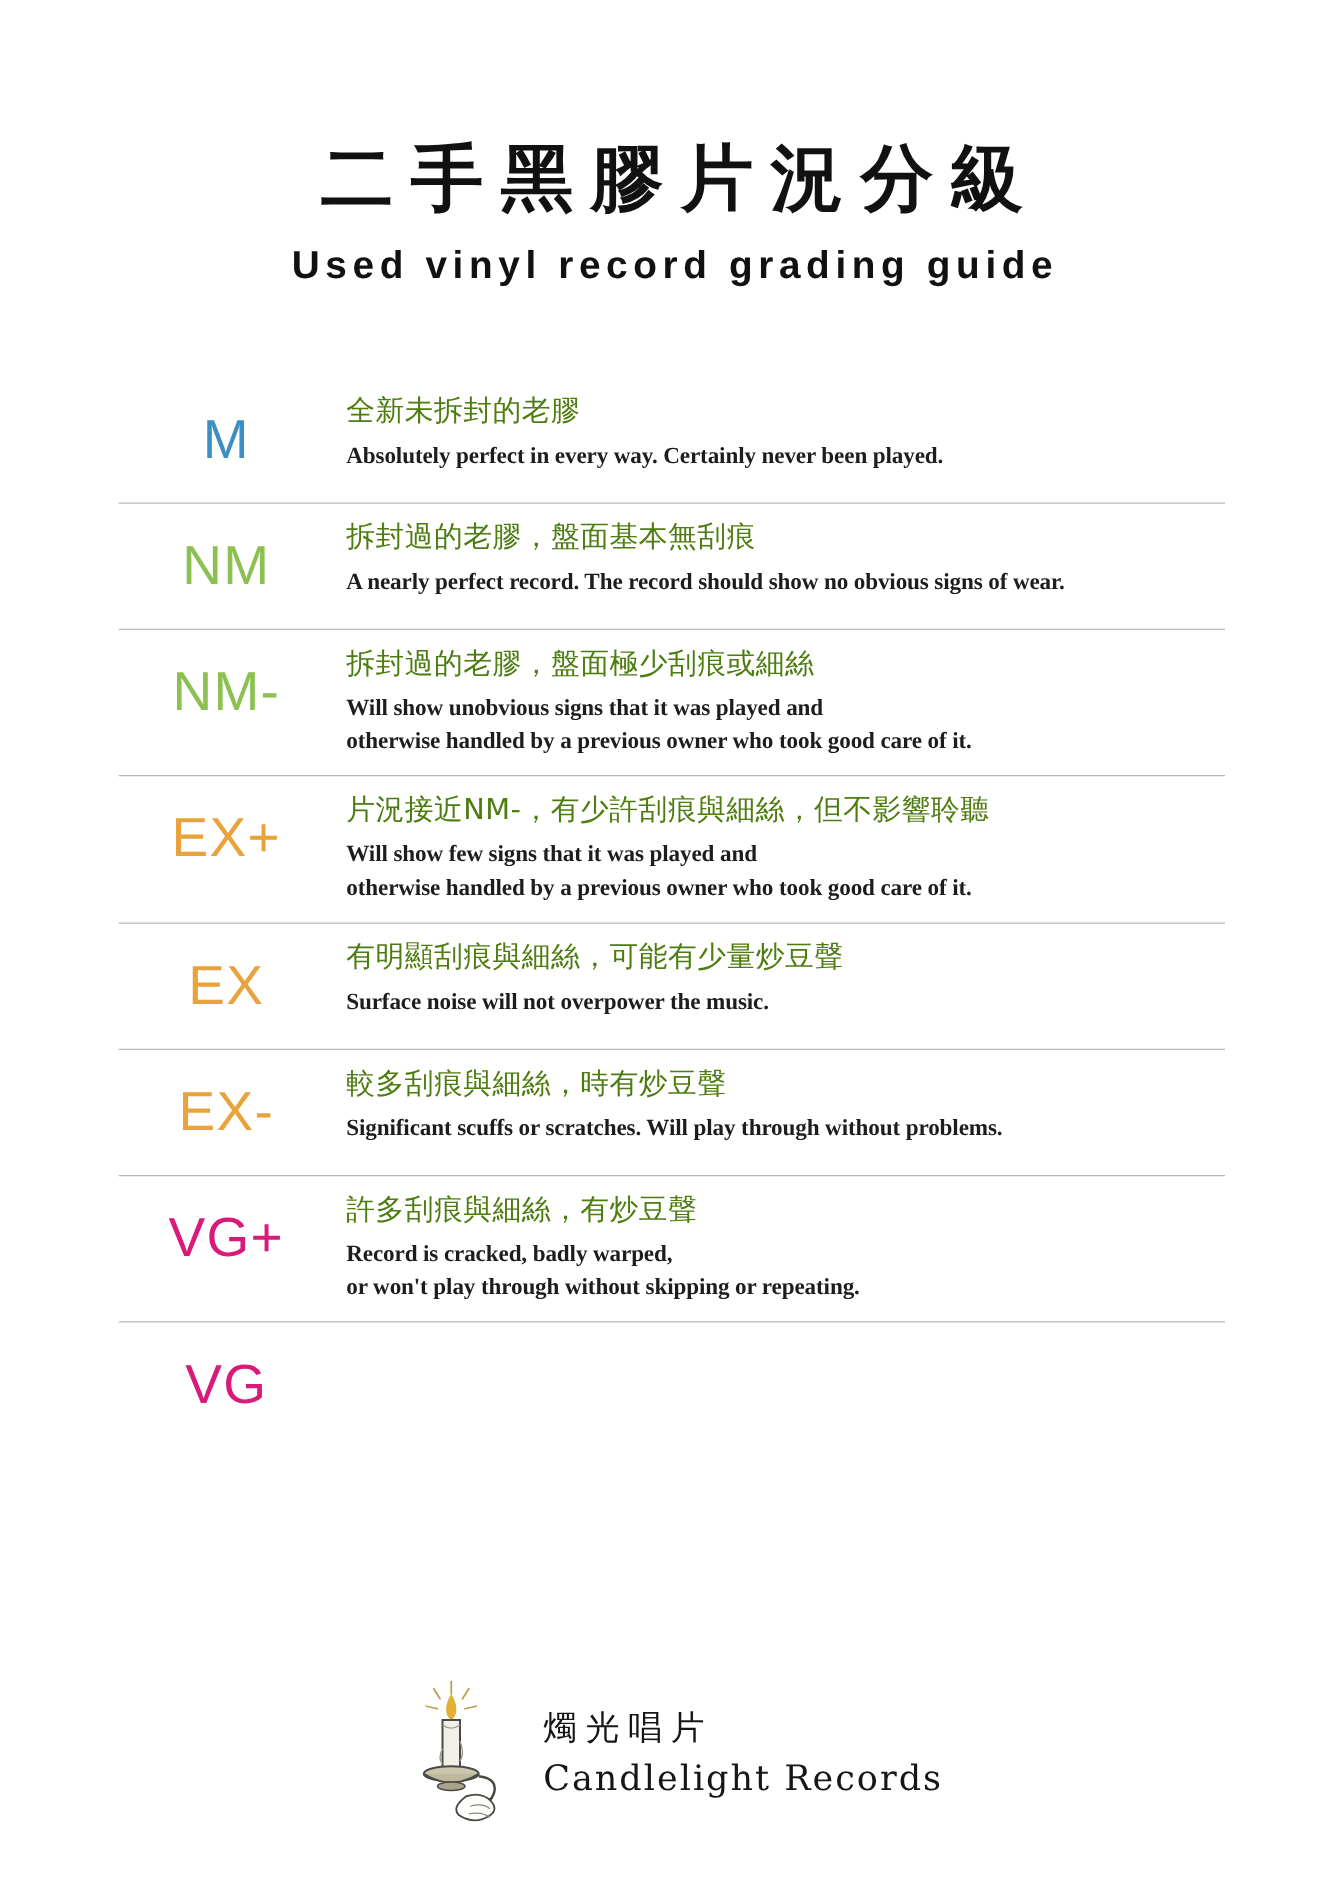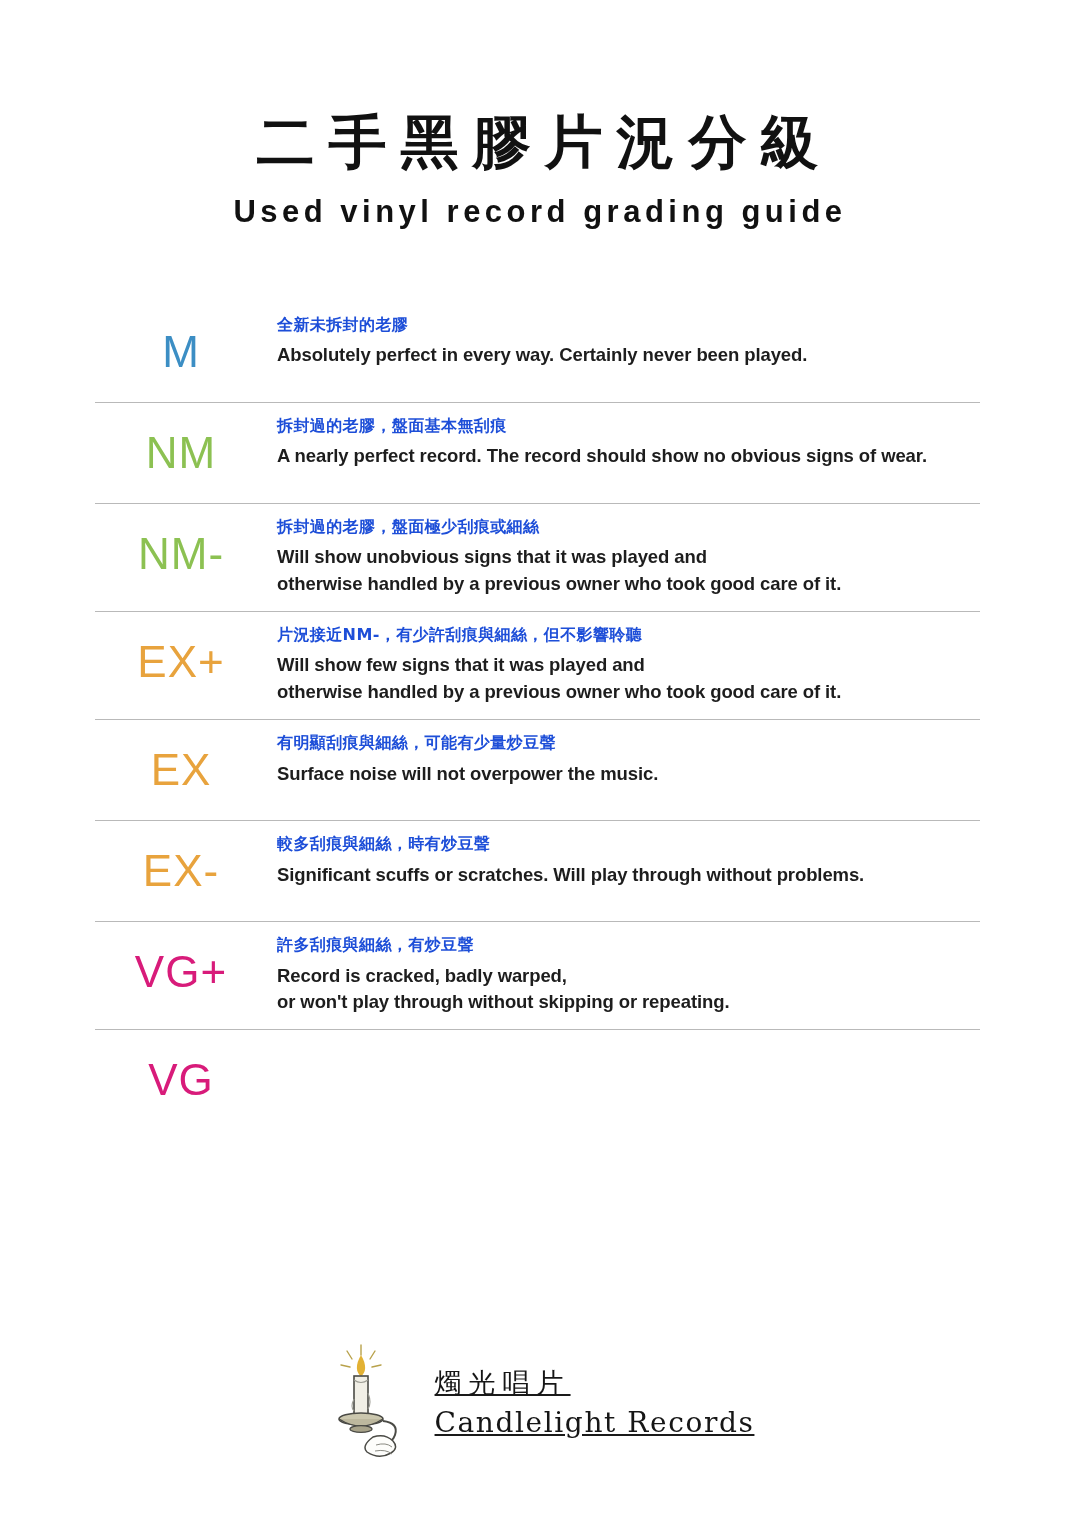--- a/index.html
+++ b/index.html
@@ -80,46 +80,45 @@
     padding-top: 16px;
     letter-spacing: 1px;
   }
   .grade-body {
     flex: 1 1 auto;
     padding-left: 10px;
     padding-right: 4px;
   }
   .grade-zh {
     font-family: "DejaVu Sans", sans-serif;
-    font-size: 16px;
-    font-weight: bold;
-    color: #1d4ed8;
+    font-size: 23px;
+    font-weight: normal;
+    color: #4d7c0f;
     line-height: 1.35;
     letter-spacing: 0.4px;
   }
   .grade-en {
     margin-top: 7px;
-    font-family: Liberation Sans, sans-serif;
+    font-family: Liberation Serif, serif;
     font-size: 18.5px;
     font-weight: bold;
     color: #1d1d1d;
     line-height: 1.42;
     letter-spacing: -0.1px;
   }
   .grade-en .ln { display: block; }
 
   
   .footer {
     margin-top: auto;
     margin-bottom: 62px;
     display: flex;
     justify-content: center;
     align-items: center;
     gap: 18px;
-    text-decoration: underline;
   }
   .candle-wrap {
     width: 96px;
     height: 118px;
     position: relative;
   }
   .brand {
     display: flex;
     flex-direction: column;
     justify-content: center;

